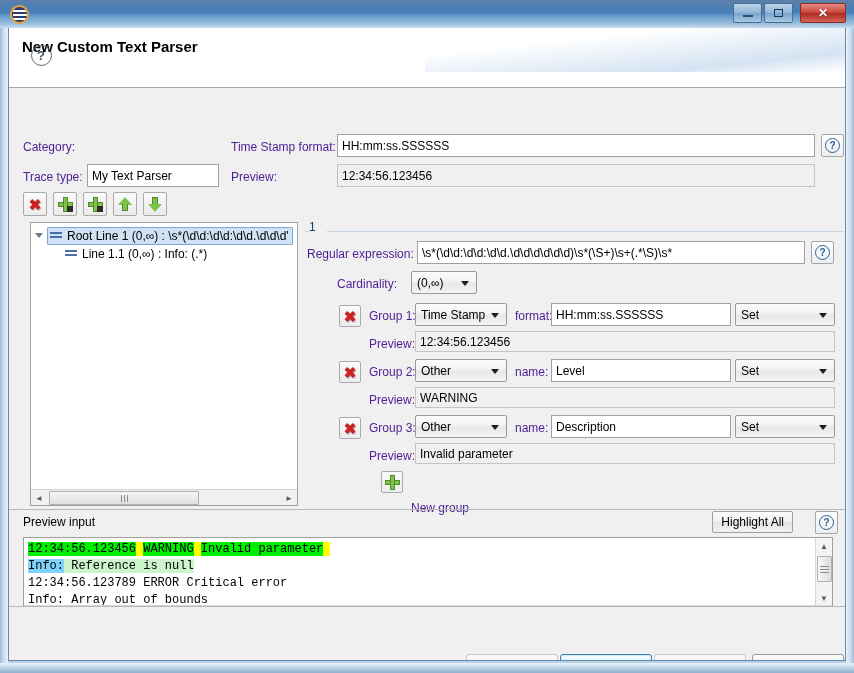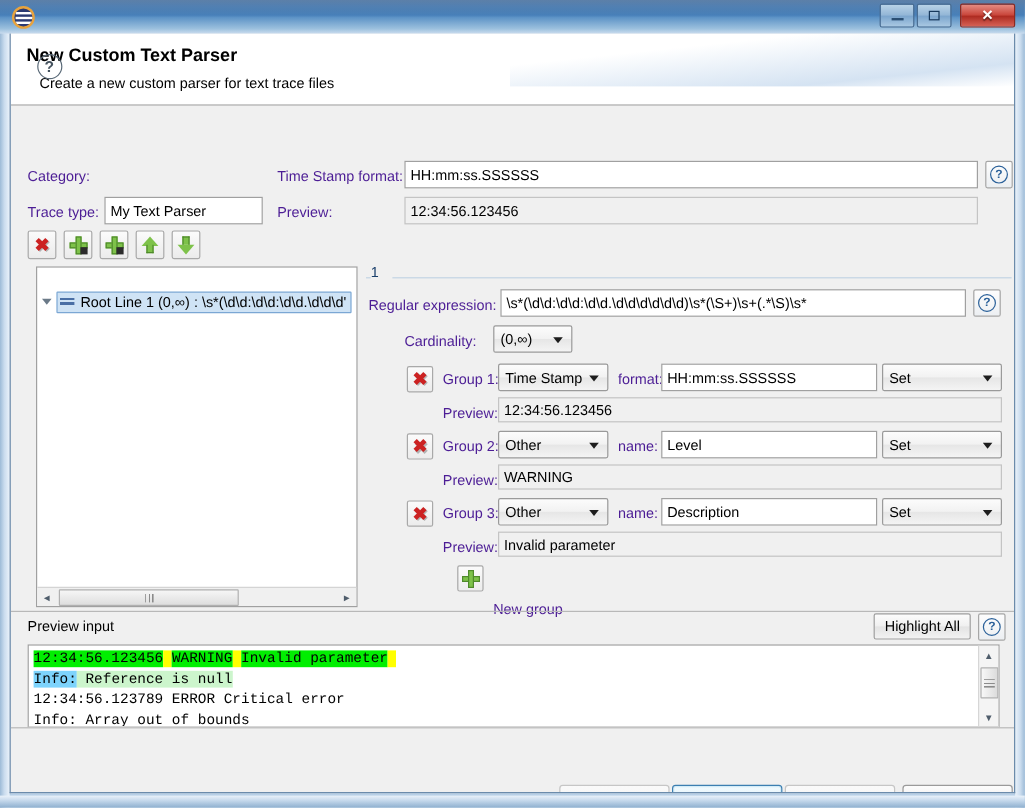--- a/index.html
+++ b/index.html
@@ -178,21 +178,21 @@
   
   #tree-panel {
     position: absolute; left: 21px; top: 194px;
     width: 268px; height: 284px;
     background: #ffffff;
     border: 1px solid #a0a0a0;
     overflow: hidden;
   }
   .tree-row {
     position: absolute; height: 17px; display: flex; align-items: center;
-    white-space: nowrap; font-size: 12px; color: #000; margin-top: 16px;
+    white-space: nowrap; font-size: 12px; color: #000;
   }
   #tree-row-0 { left: 0px; top: 4px; }
   #tree-row-1 { left: 0px; top: 22px; }
   .tw-twisty {
     width: 16px; display: flex; align-items: center; justify-content: center;
     color: #5a6b7a; font-size: 8px;
   }
   .tw-twisty .tri {
     width: 0; height: 0;
     border-top: 4px solid transparent; border-bottom: 4px solid transparent;
@@ -283,21 +283,21 @@
 
   
   #preview-sep {
     position: absolute; left: 0; top: 481px; width: 836px; height: 1px;
     background: #b8b8b8;
   }
   #preview-label {
     position: absolute; left: 14px; top: 487px; font-size: 12px; color: #000;
   }
   #highlight-btn {
-    position: absolute; right: 36px; top: 483px;
+    position: absolute; right: 52px; top: 483px;
     height: 22px; padding: 0 8px;
     background: linear-gradient(to bottom, #fcfcfc 0%, #f0f0f0 48%, #e3e3e3 52%, #f2f2f2 100%);
     border: 1px solid #9f9f9f; border-radius: 2px;
     display: flex; align-items: center; justify-content: center;
     font-size: 12px; color: #000; cursor: default;
   }
   #preview-box {
     position: absolute; left: 14px; top: 509px;
     width: 810px; height: 86px;
     background: #ffffff;
@@ -394,21 +394,20 @@
     <div class="wbtn" id="btn-close">
       <div class="wbtn-glyph">✕</div>
     </div>
   </div>
 
   <div id="client">
 
     <div id="header">
       <div id="header-wash"></div>
       <div id="header-title">New Custom Text Parser</div>
-      <div id="header-sub">Create a new custom parser for text trace files</div>
     </div>
 
     <div class="lbl" style="left:14px; top:112px;">Category:</div>
 
     <div class="lbl" style="left:222px; top:112px;">Time Stamp format:</div>
     <div class="txtbox" style="left:328px; top:106px; width:478px; height:23px;">HH:mm:ss.SSSSSS</div>
 
     <div class="helpbtn" style="left:812px; top:106px;">
       <div class="qcircle">?</div>
     </div>
@@ -452,20 +451,29 @@
     <div id="tree-panel">
       <div class="tree-row" id="tree-row-0">
         <span class="tw-twisty">
             <span class="tri open"></span>
           </span>
         <span class="tw-selected" style="display:flex; align-items:center;">
           <span class="tw-icon">
               <span class="dashes"></span>
             </span>
           <span class="tw-text">Root Line 1 (0,∞) : \s*(\d\d:\d\d:\d\d.\d\d\d'</span>
+        </span>
+      </div>
+      <div class="tree-row" id="tree-row-1">
+        <span class="tw-twisty"></span>
+        <span style="display:flex; align-items:center; margin-left:16px;">
+          <span class="tw-icon">
+              <span class="dashes"></span>
+            </span>
+          <span class="tw-text">Line 1.1 (0,∞) : Info: (.*)</span>
         </span>
       </div>
 
       <div id="tree-hscroll">
         <div class="sb-arrow" style="left:0; top:0;">◄</div>
         <div class="thumb">
             <span class="grip-v"></span>
           </div>
         <div class="sb-arrow" style="right:0; top:0;">►</div>
       </div>

